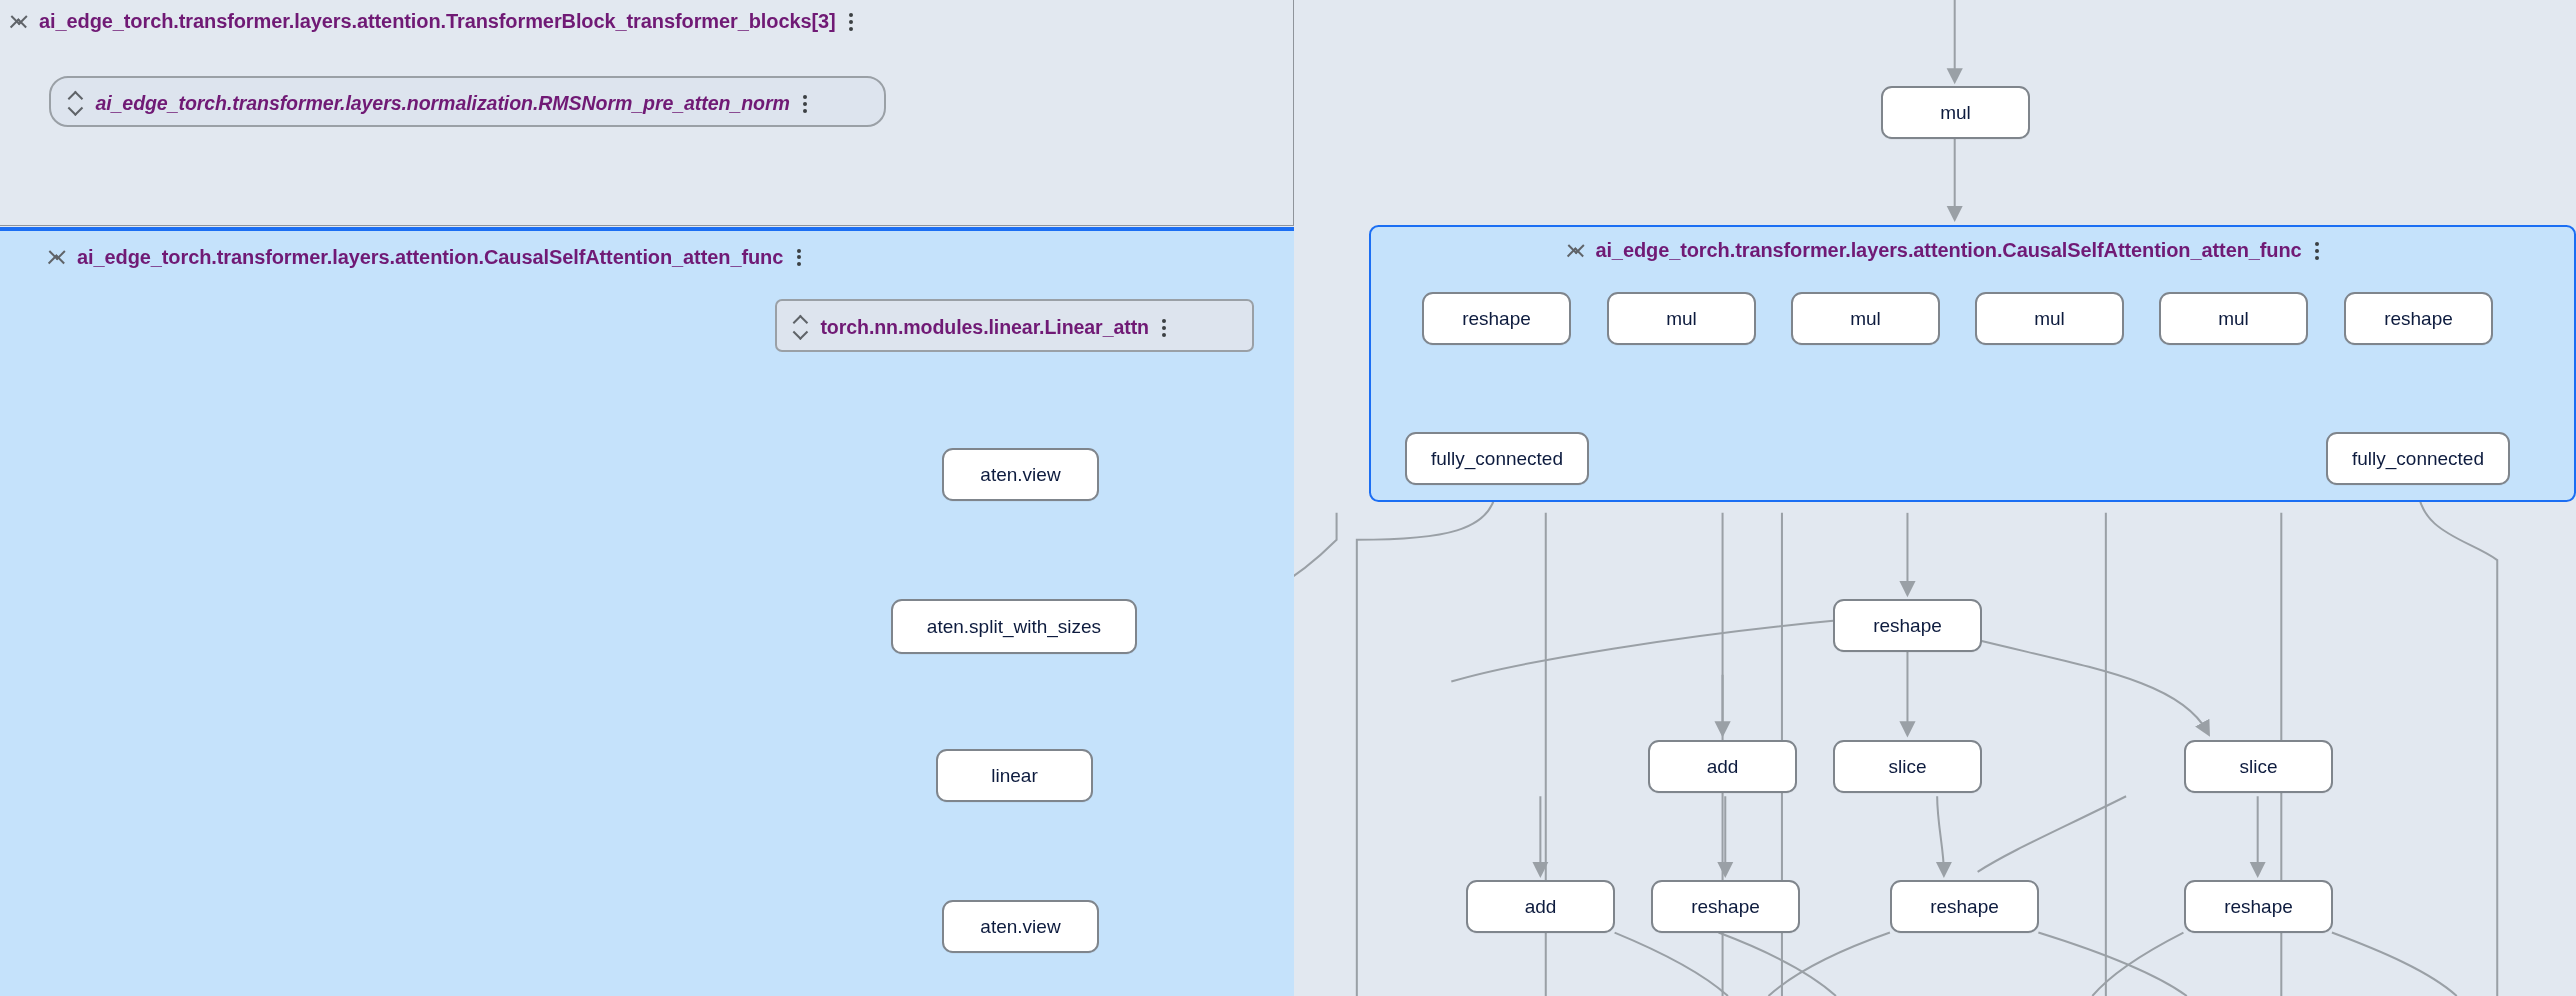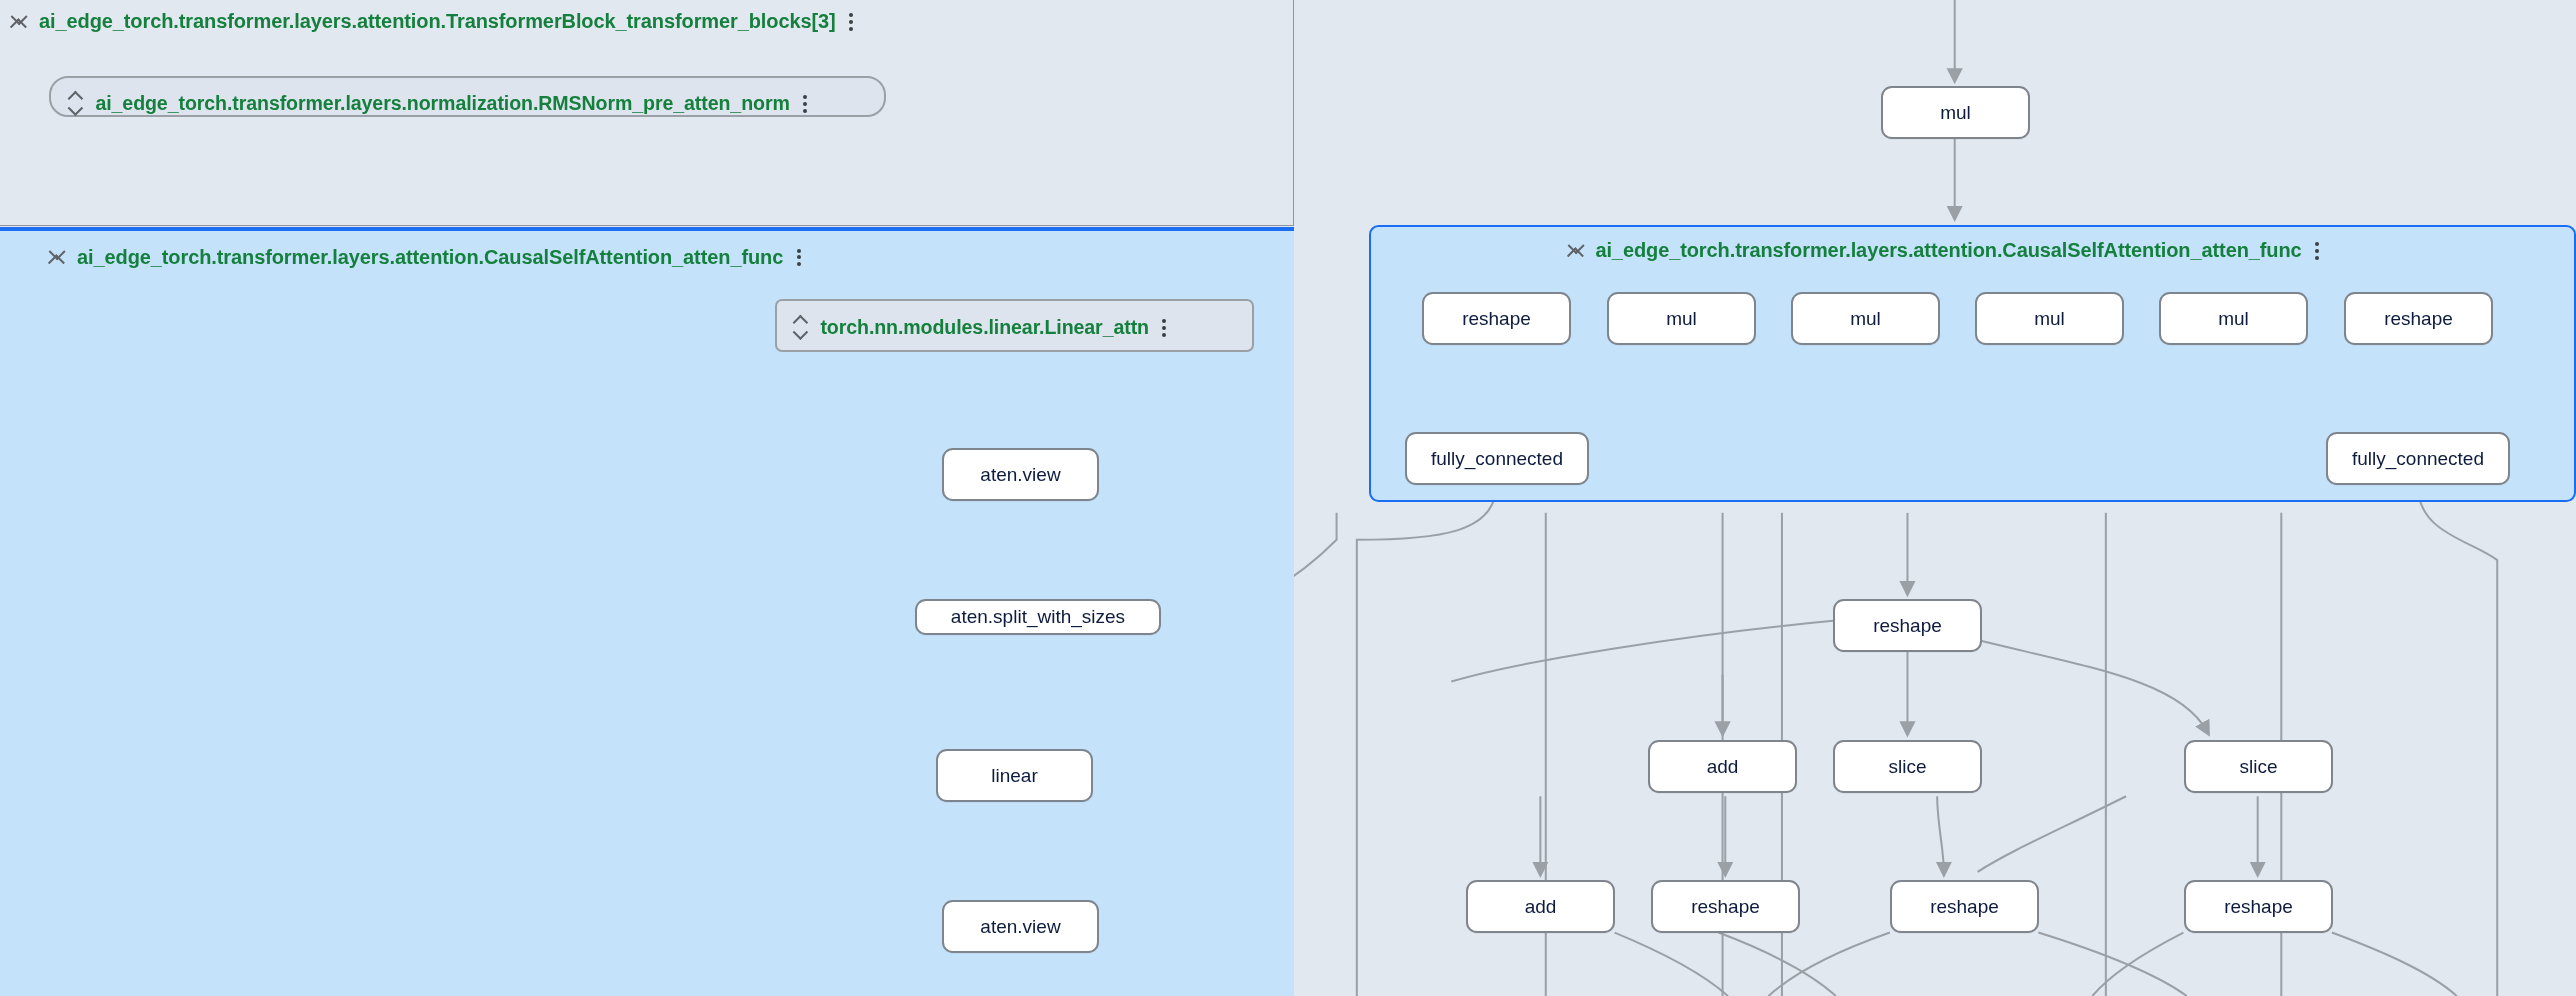--- a/index.html
+++ b/index.html
@@ -37,21 +37,21 @@
   }
 
   .group-head{
     position:absolute;left:0;top:0;
     display:flex;align-items:center;
     height:39px;
     padding-left:15px;
     white-space:nowrap;
   }
   .group-title{
-    font-size:20px;font-weight:700;color:#15803d;
+    font-size:20px;font-weight:700;color:#701a75;
     letter-spacing:-0.1px;
     margin:0 10.8px;
   }
   .group-title.small{font-size:19.6px;}
 
   
   .ico-collapse{
     width:17.6px;height:26px;position:relative;flex:0 0 auto;
   }
   .ico-collapse:before,.ico-collapse:after{
@@ -165,21 +165,21 @@
       <span class="ico-collapse"></span>
       <span class="group-title">ai_edge_torch.transformer.layers.attention.TransformerBlock_transformer_blocks[3]</span>
       <span class="ico-kebab">
           <span></span>
           <span></span>
           <span></span>
         </span>
     </div>
   </div>
 
-  <div class="group nested" style="left:49px;top:76px;width:837px;height:41px;">
+  <div class="group nested" style="left:49px;top:76px;width:837px;height:51px;font-style:italic;">
     <div class="group-head" style="top:0;height:51px;padding-left:16px;">
       <span class="ico-expand"></span>
       <span class="group-title small">ai_edge_torch.transformer.layers.normalization.RMSNorm_pre_atten_norm</span>
       <span class="ico-kebab">
           <span></span>
           <span></span>
           <span></span>
         </span>
     </div>
   </div>
@@ -204,21 +204,21 @@
           <span></span>
           <span></span>
           <span></span>
         </span>
     </div>
   </div>
 
   <div class="node" style="left:942px;top:448px;width:157px;height:53px;">
     <span>aten.view</span>
   </div>
-  <div class="node" style="left:891px;top:599px;width:246px;height:36px;margin-left:24px;">
+  <div class="node" style="left:891px;top:599px;width:246px;height:55px;">
     <span>aten.split_with_sizes</span>
   </div>
   <div class="node" style="left:936px;top:749px;width:157px;height:53px;">
     <span>linear</span>
   </div>
   <div class="node" style="left:942px;top:900px;width:157px;height:53px;">
     <span>aten.view</span>
   </div>
 
   <div class="node" style="left:1881px;top:86px;width:149px;height:53px;">

